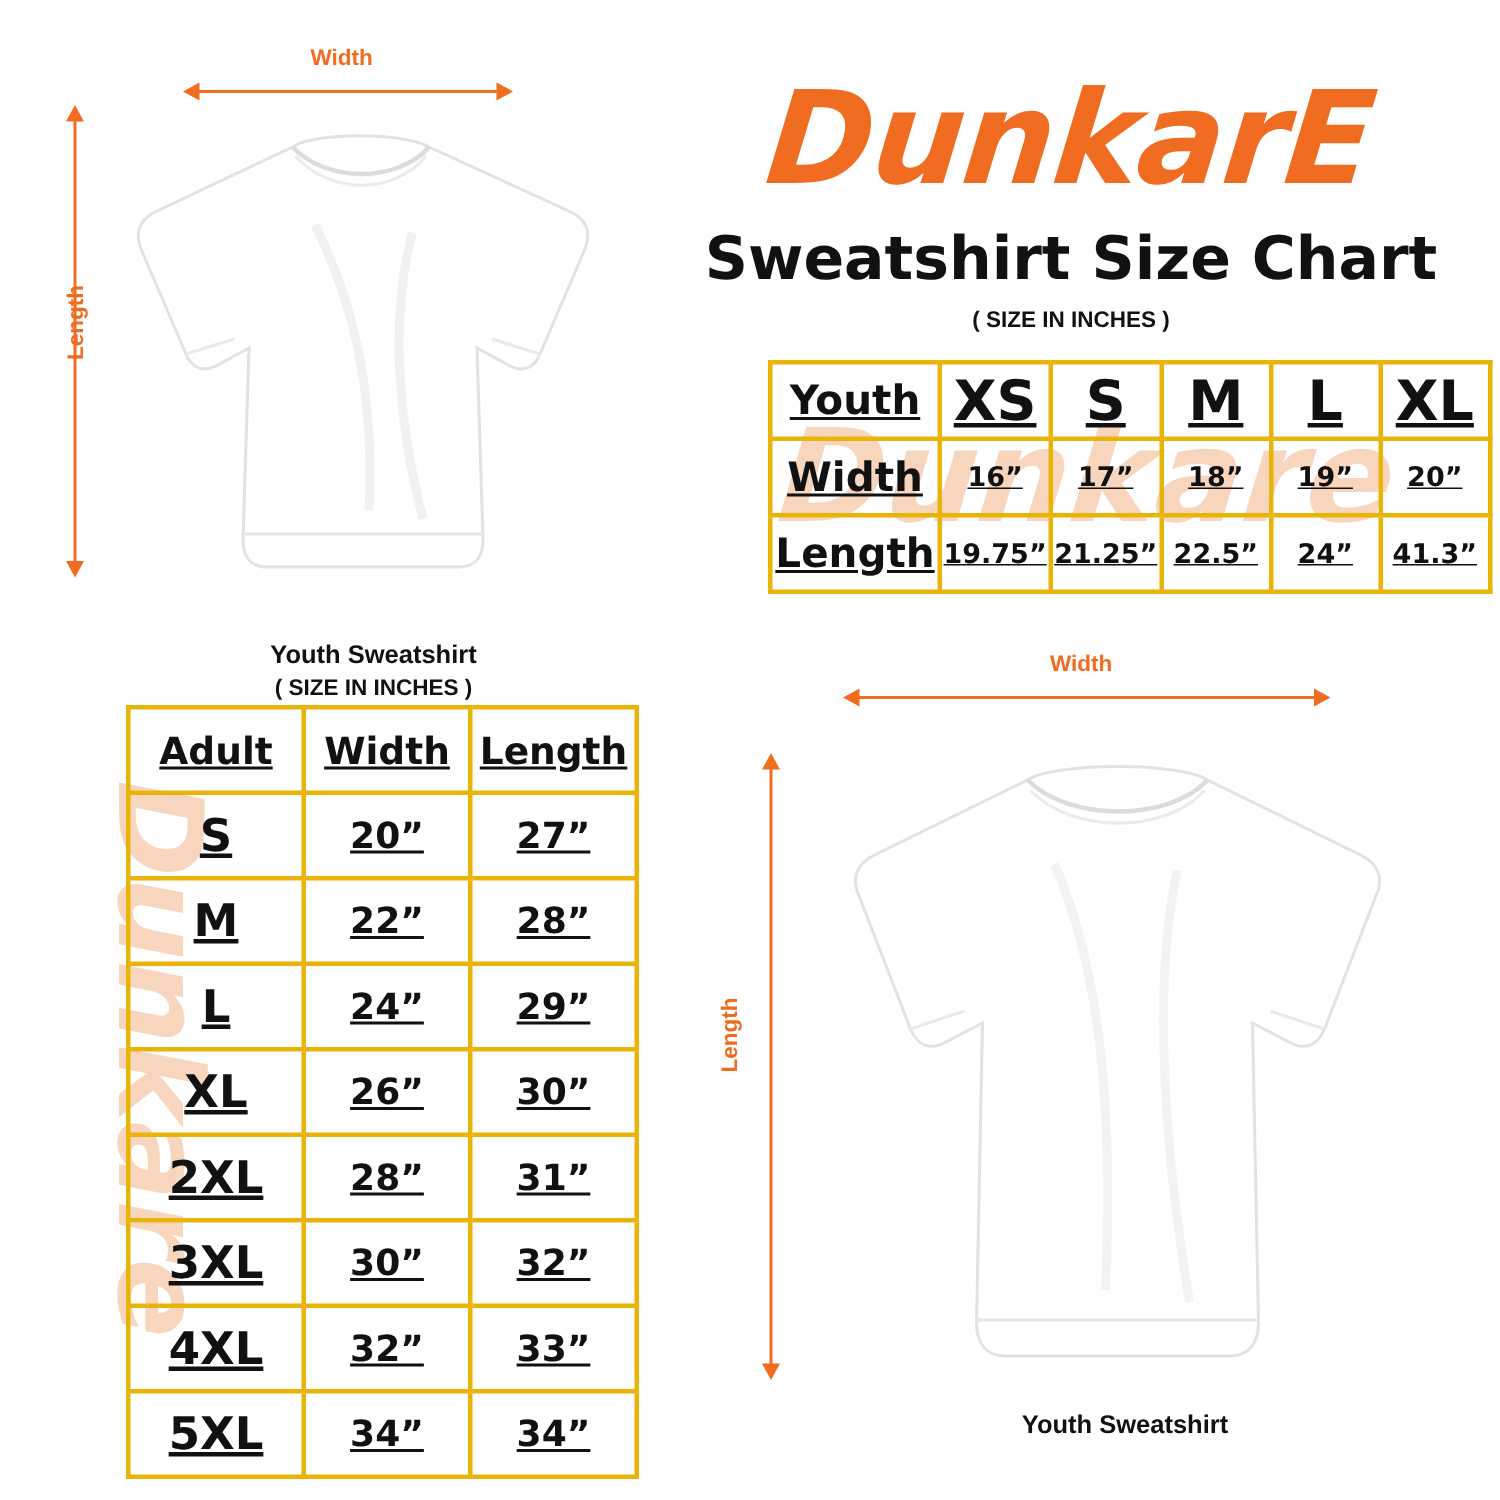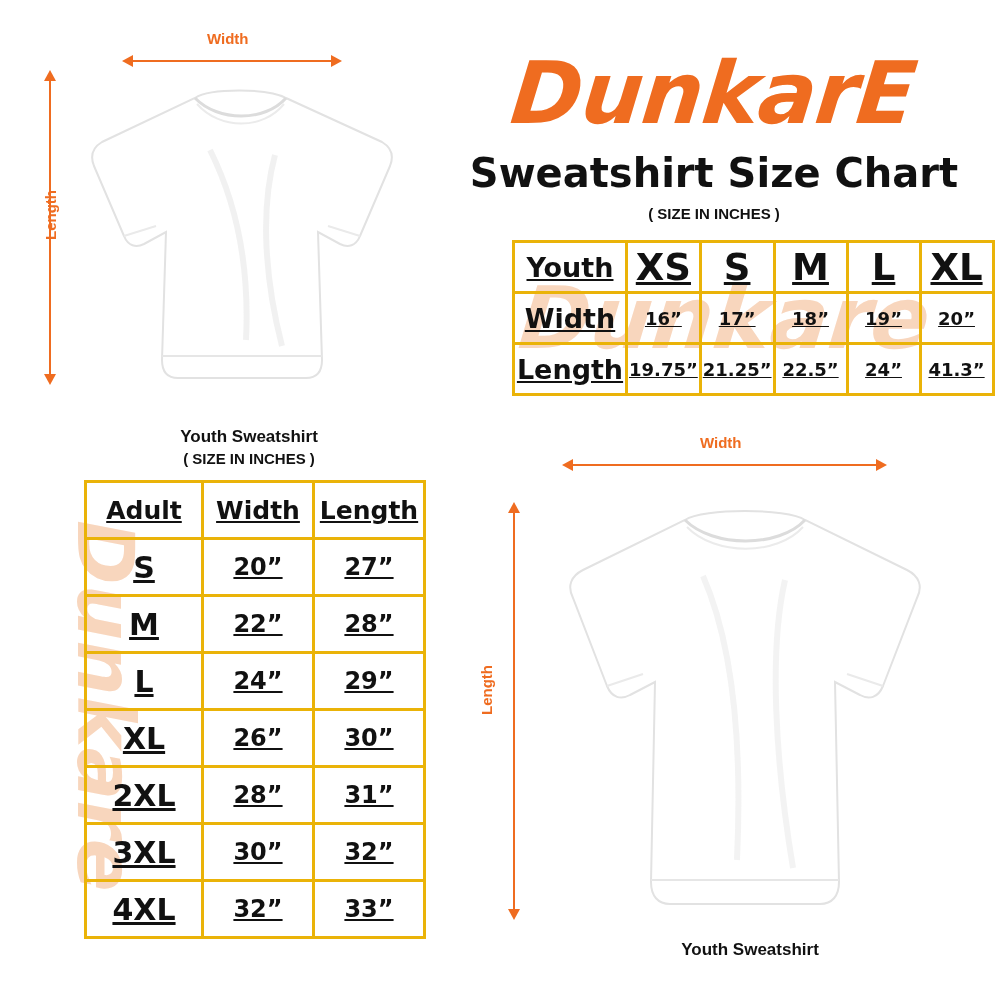--- a/index.html
+++ b/index.html
@@ -64,21 +64,21 @@
   .youth-table{
     position:absolute;left:512px;top:240px;
   }
   .youth-table td{height:46px;}
   .youth-table td.hdr-label{width:108px;font-size:27px;}
   .youth-table td.size{width:68px;font-size:37px;}
   .youth-table td.val{width:68px;font-size:18px;}
 
   
   .adult-table{
-    position:absolute;left:84px;top:480px;
+    position:absolute;left:84px;top:470px;
   }
   .adult-table td{height:52px;}
   .adult-table td.c1{width:112px;font-size:30px;}
   .adult-table td.c2{width:106px;font-size:24px;}
   .adult-table td.c3{width:106px;font-size:24px;}
   .adult-table td.hdr{font-size:25px;}
 
   
   .wm{
     position:absolute;
@@ -252,16 +252,21 @@
     <tr>
       <td class="c1">3XL</td>
       <td class="c2">30”</td>
       <td class="c3">32”</td>
     </tr>
     <tr>
       <td class="c1">4XL</td>
       <td class="c2">32”</td>
       <td class="c3">33”</td>
     </tr>
+    <tr>
+      <td class="c1">5XL</td>
+      <td class="c2">34”</td>
+      <td class="c3">34”</td>
+    </tr>
   </tbody>
     </table>
 
 </div>
 
 </body></html>

